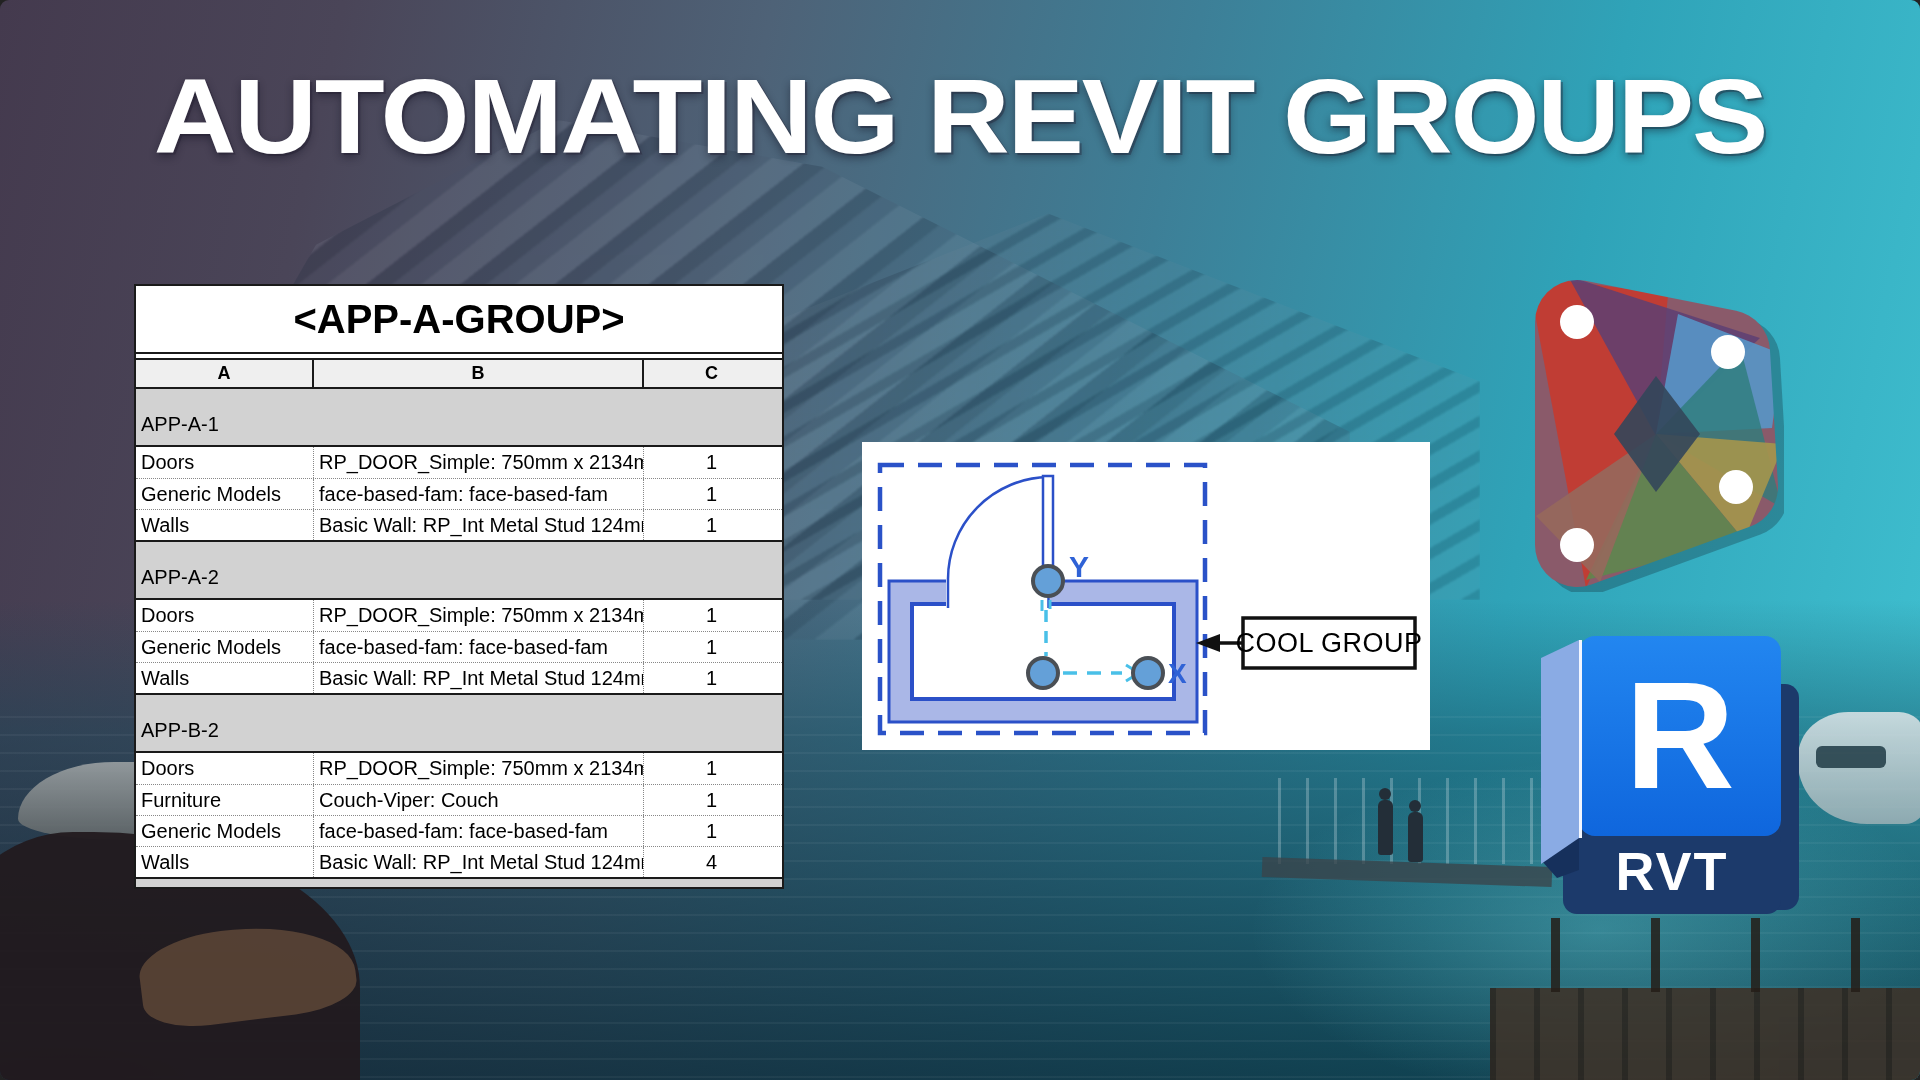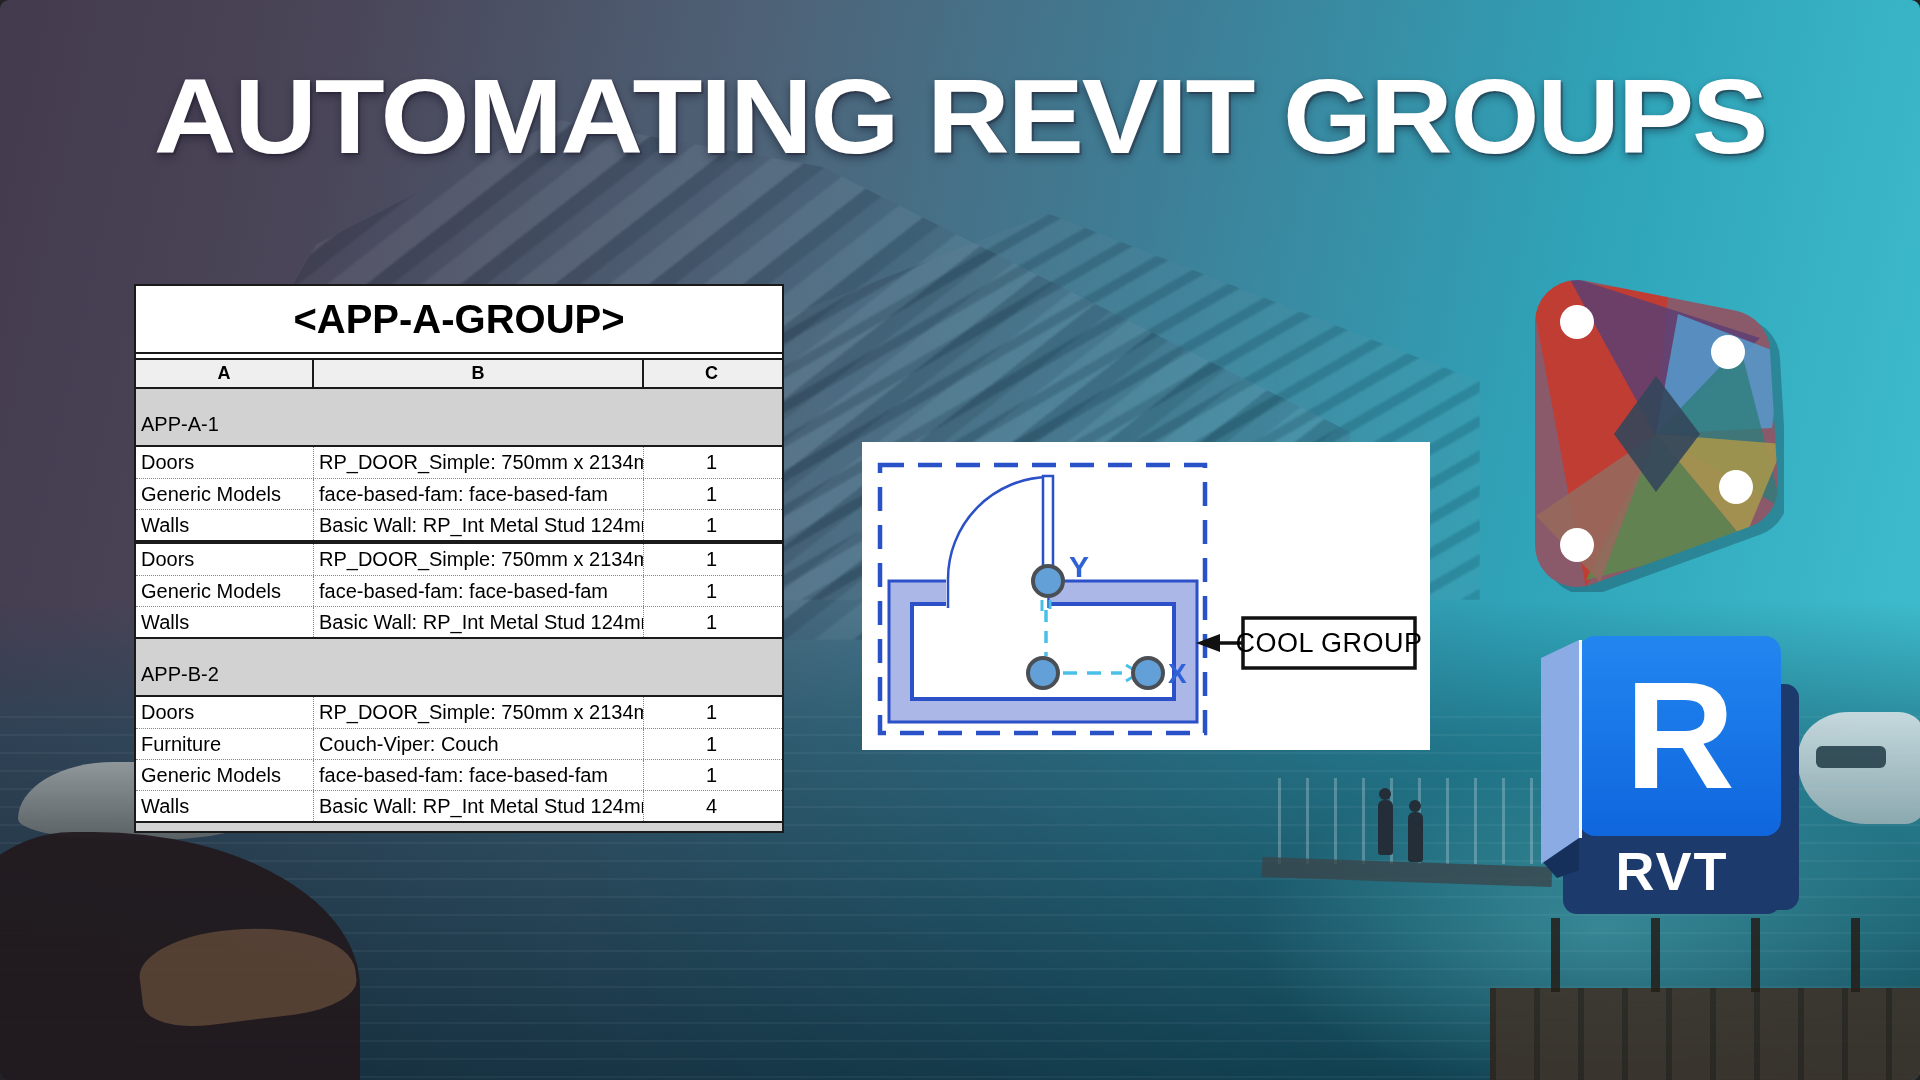--- a/index.html
+++ b/index.html
@@ -139,20 +139,23 @@
             <div class="scell c0">Generic Models</div>
             <div class="scell c1">face-based-fam: face-based-fam</div>
             <div class="scell c2">1</div>
           </div>
           <div class="srow">
             <div class="scell c0">Walls</div>
             <div class="scell c1">Basic Wall: RP_Int Metal Stud 124mm</div>
             <div class="scell c2">1</div>
           </div>
         </div>
+        <div class="band">
+          <div class="band-label">APP-A-2</div>
+        </div>
         <div class="row-group">
           <div class="srow">
             <div class="scell c0">Doors</div>
             <div class="scell c1">RP_DOOR_Simple: 750mm x 2134mm</div>
             <div class="scell c2">1</div>
           </div>
           <div class="srow">
             <div class="scell c0">Generic Models</div>
             <div class="scell c1">face-based-fam: face-based-fam</div>
             <div class="scell c2">1</div>

